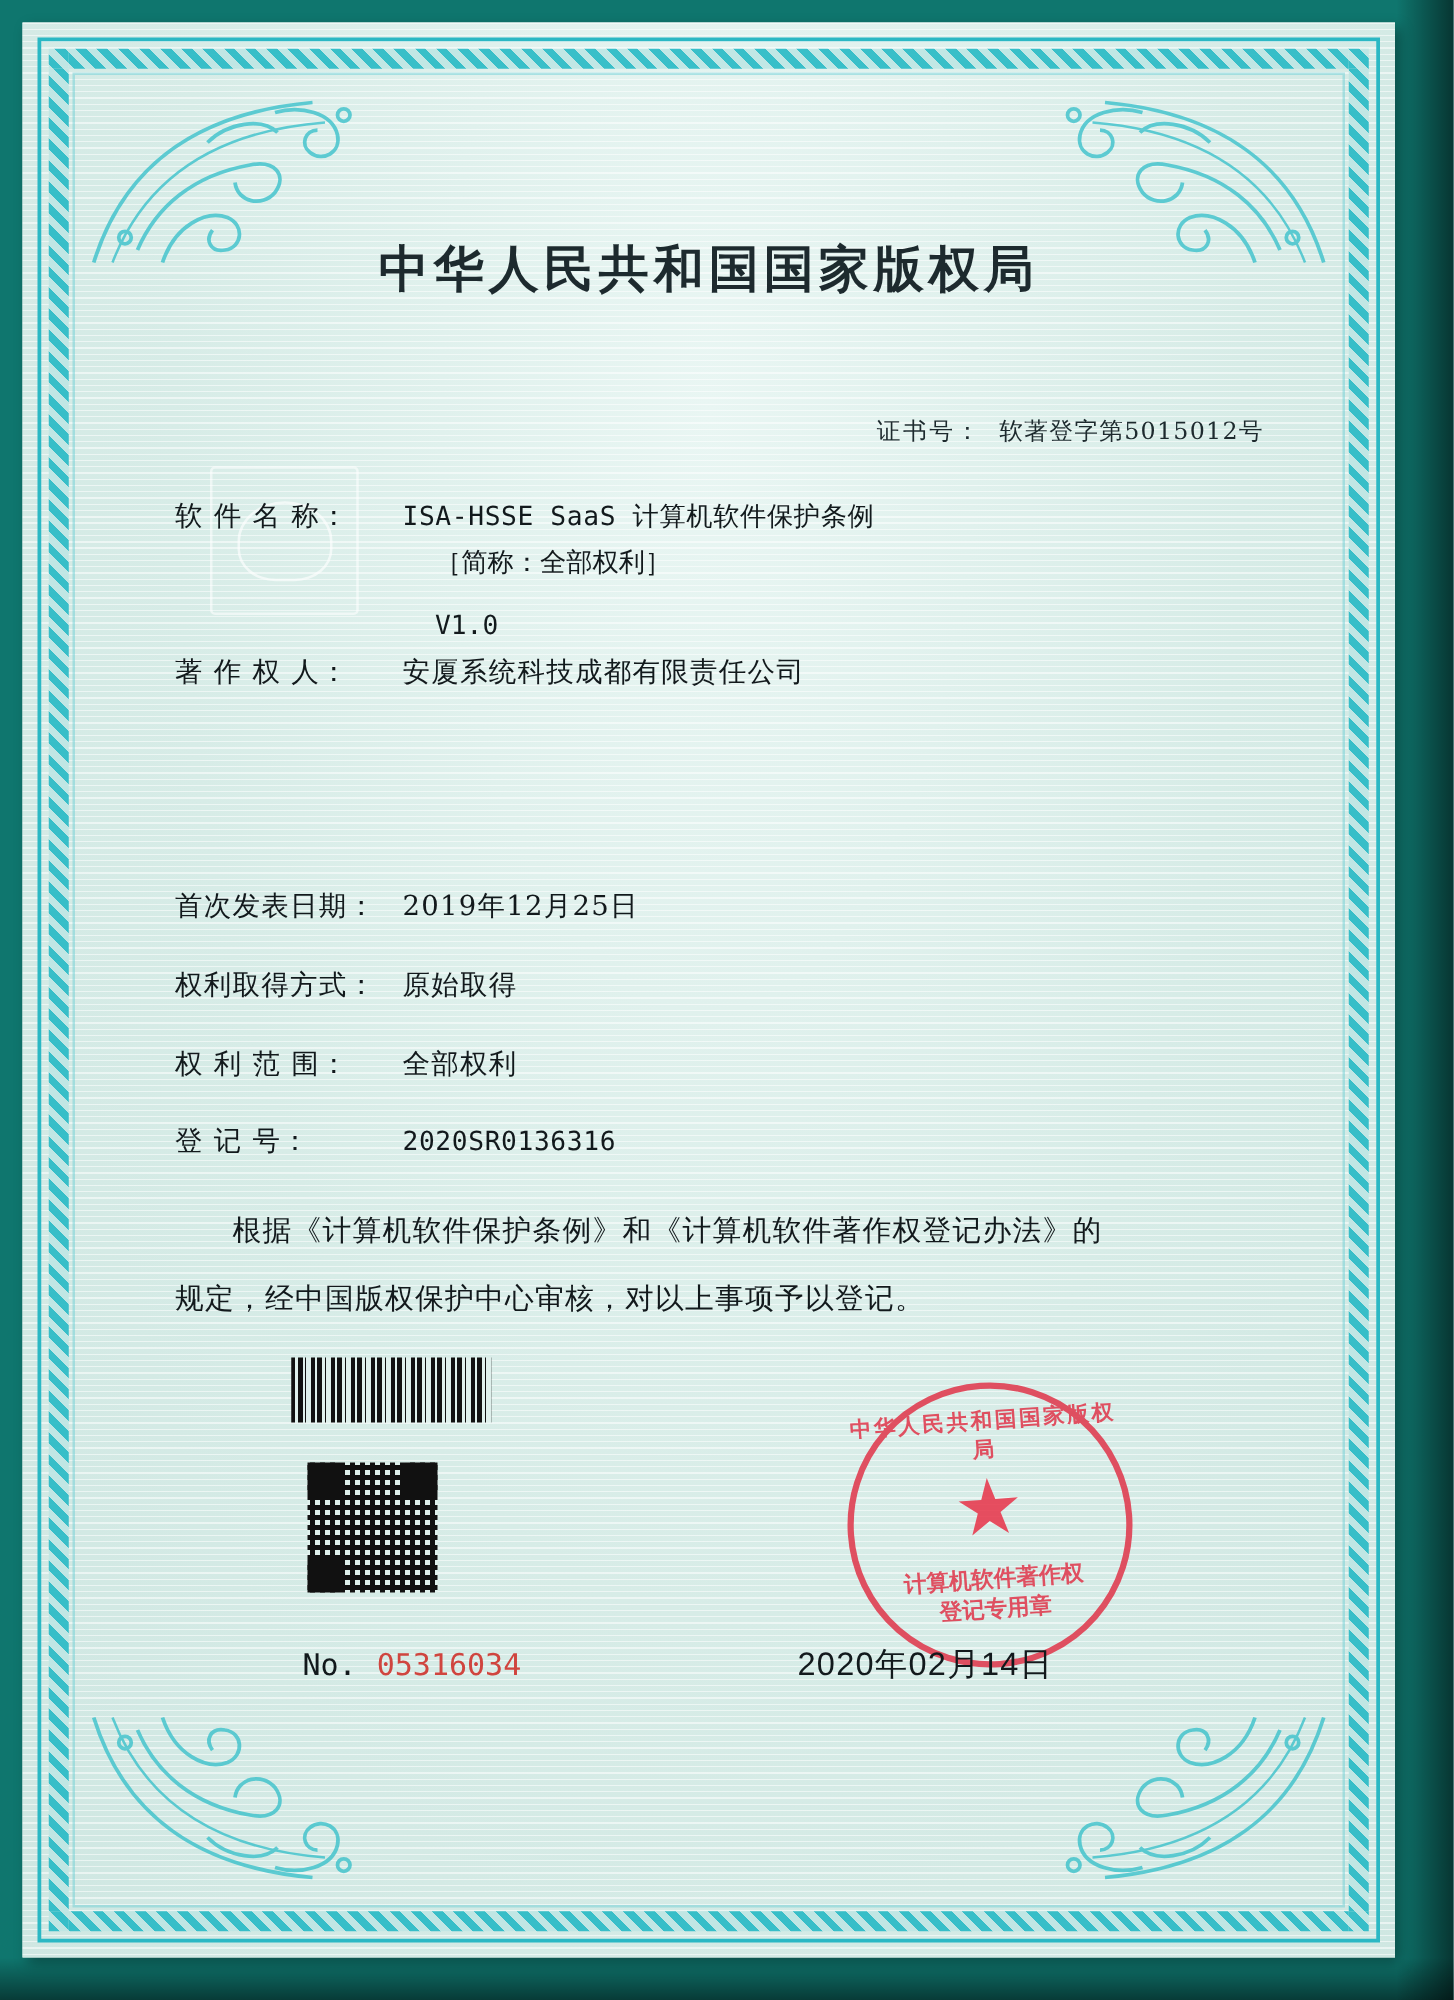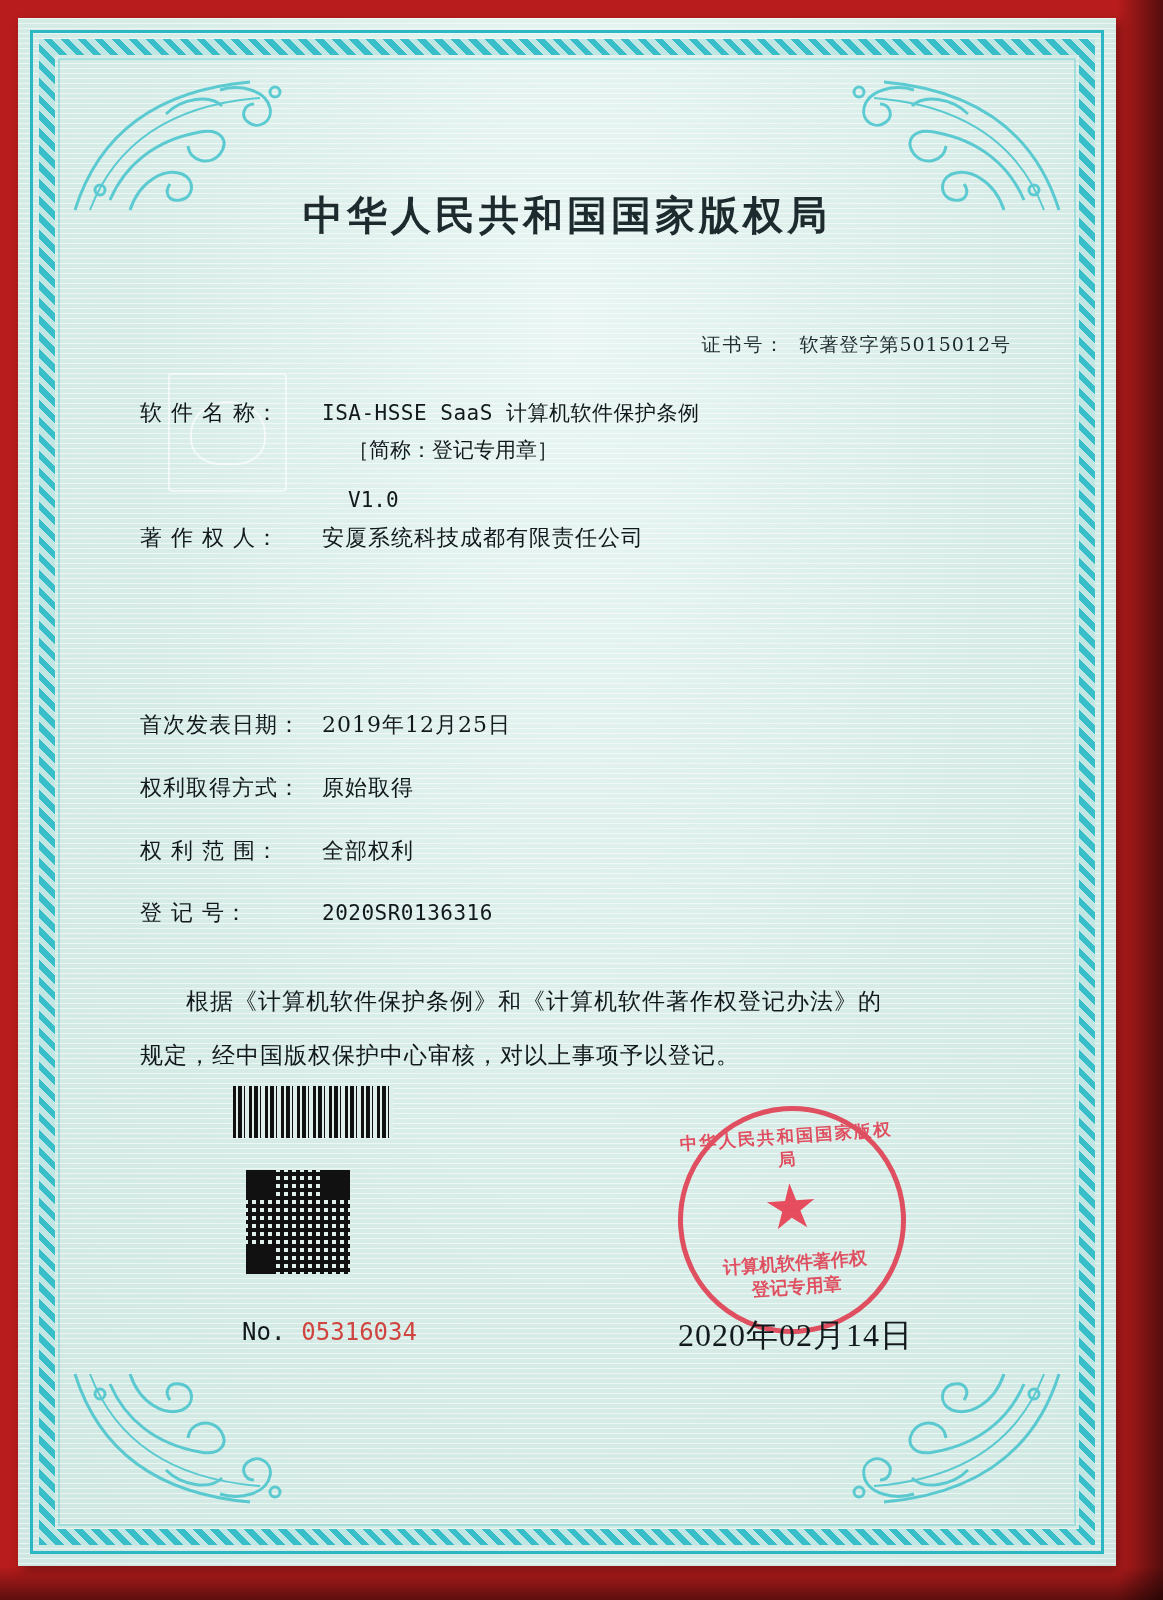--- a/index.html
+++ b/index.html
@@ -14,21 +14,21 @@
     overflow: hidden;
     position: relative;
   }
 
   
   .page {
     position: absolute;
     left: 0; top: 0;
     width: 1163px;
     height: 1600px;
-    background: #b91c1c;
+    background: #0f766e;
   }
   .cert {
     position: absolute;
     left: 18px;
     top: 18px;
     width: 1098px;
     height: 1548px;
     background: #dff0ec;
     background-image:
       radial-gradient(ellipse at 50% 20%, #e9f6f3 0%, #d7ece7 55%, #cfe7e2 100%);
@@ -186,21 +186,21 @@
   .statement {
     position: absolute;
     left: 122px;
     width: 880px;
     font-size: 23px;
     line-height: 54px;
     color: #12191c;
     font-family: "DejaVu Serif", "Liberation Serif", serif;
     letter-spacing: 1px;
   }
-  .statement .l1 { display: block; text-indent: 46px; margin-top: 16px; }
+  .statement .l1 { display: block; text-indent: 46px; }
   .statement .l2 { display: block; }
 
   
   .barcode {
     position: absolute;
     left: 215px;
     top: 1068px;
     width: 160px;
     height: 52px;
     background: repeating-linear-gradient(
@@ -291,25 +291,25 @@
     top: 1300px;
     font-size: 24px;
     font-family: "DejaVu Sans Mono", "Liberation Mono", monospace;
     color: #12191c;
     margin-left: 48px;
   }
   .no-line .num { color: #d0453f; margin-left: 16px; }
 
   .issue-date {
     position: absolute;
-    left: 660px;
+    left: 620px;
     top: 1296px;
-    font-size: 32px;
+    font-size: 26px;
     color: #12191c;
-    font-family: Liberation Serif, serif;
+    font-family: Liberation Sans, sans-serif;
     letter-spacing: 1px;
   }
 
   
   .scan-shadow {
     position: absolute;
     right: 0; top: 0;
     width: 46px;
     height: 1600px;
     background: linear-gradient(to right, rgba(0,0,0,0.0), rgba(0,0,0,0.55));
@@ -388,21 +388,21 @@
 
       <div class="title-org">中华人民共和国国家版权局</div>
 
       <div class="cert-no">
         <span class="lbl">证书号：</span><span class="val">软著登字第5015012号</span>
       </div>
 
       <div class="field" style="top:380px">
         <span class="label">软 件 名 称：</span><span class="value">ISA-HSSE SaaS 计算机软件保护条例</span>
       </div>
-      <div class="subline" style="top:418px">［简称：登记专用章］</div>
+      <div class="subline" style="top:418px">［简称：全部权利］</div>
       <div class="subline" style="top:470px">V1.0</div>
 
       <div class="field" style="top:505px">
         <span class="label">著 作 权 人：</span><span class="value-cn">安厦系统科技成都有限责任公司</span>
       </div>
 
       <div class="field" style="top:692px">
         <span class="label">首次发表日期：</span><span class="value-cn">2019年12月25日</span>
       </div>
       <div class="field" style="top:755px">

